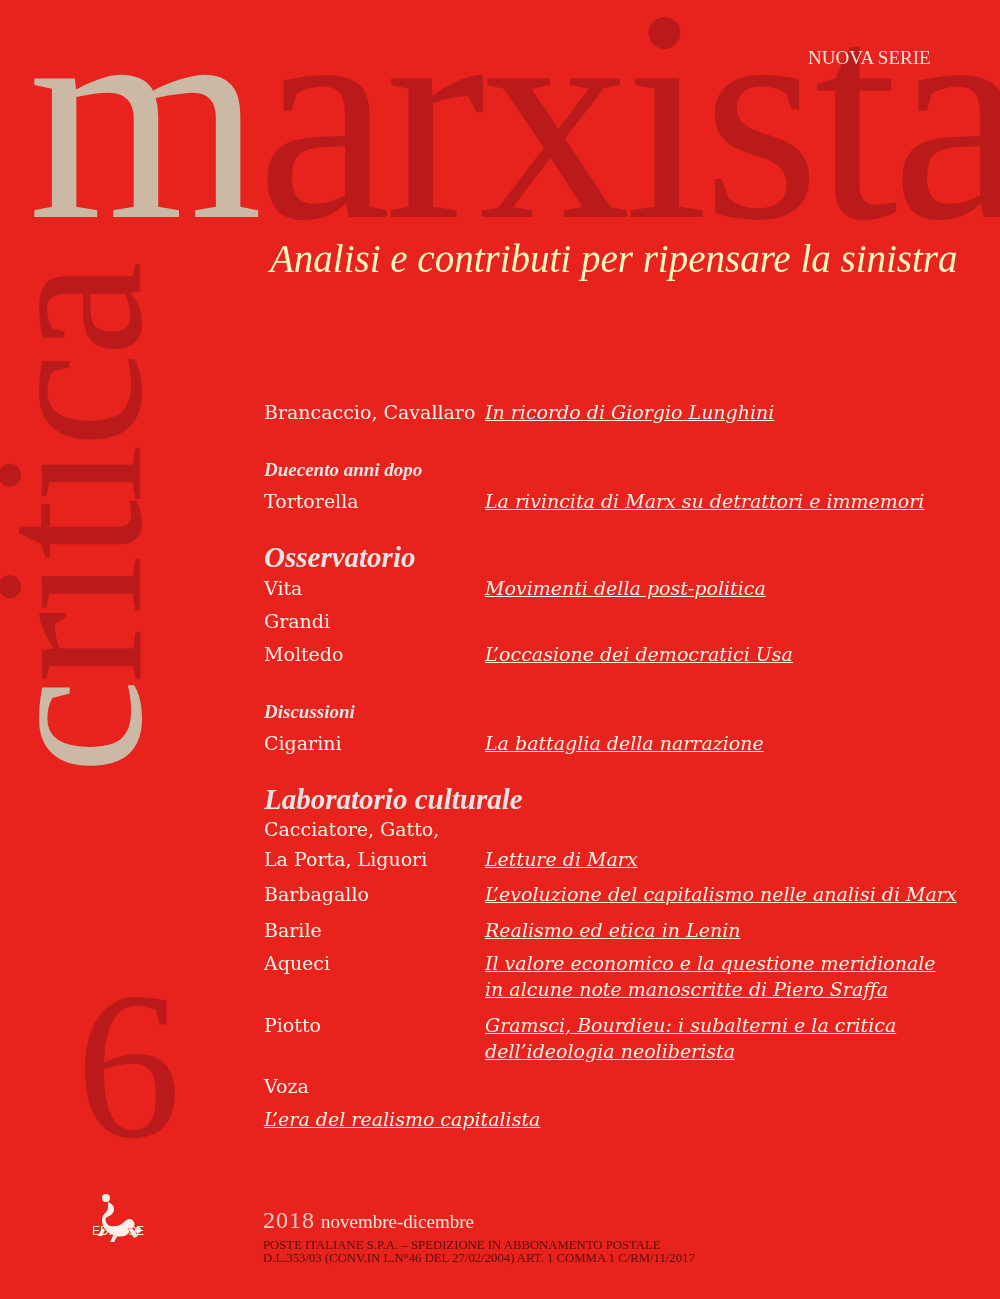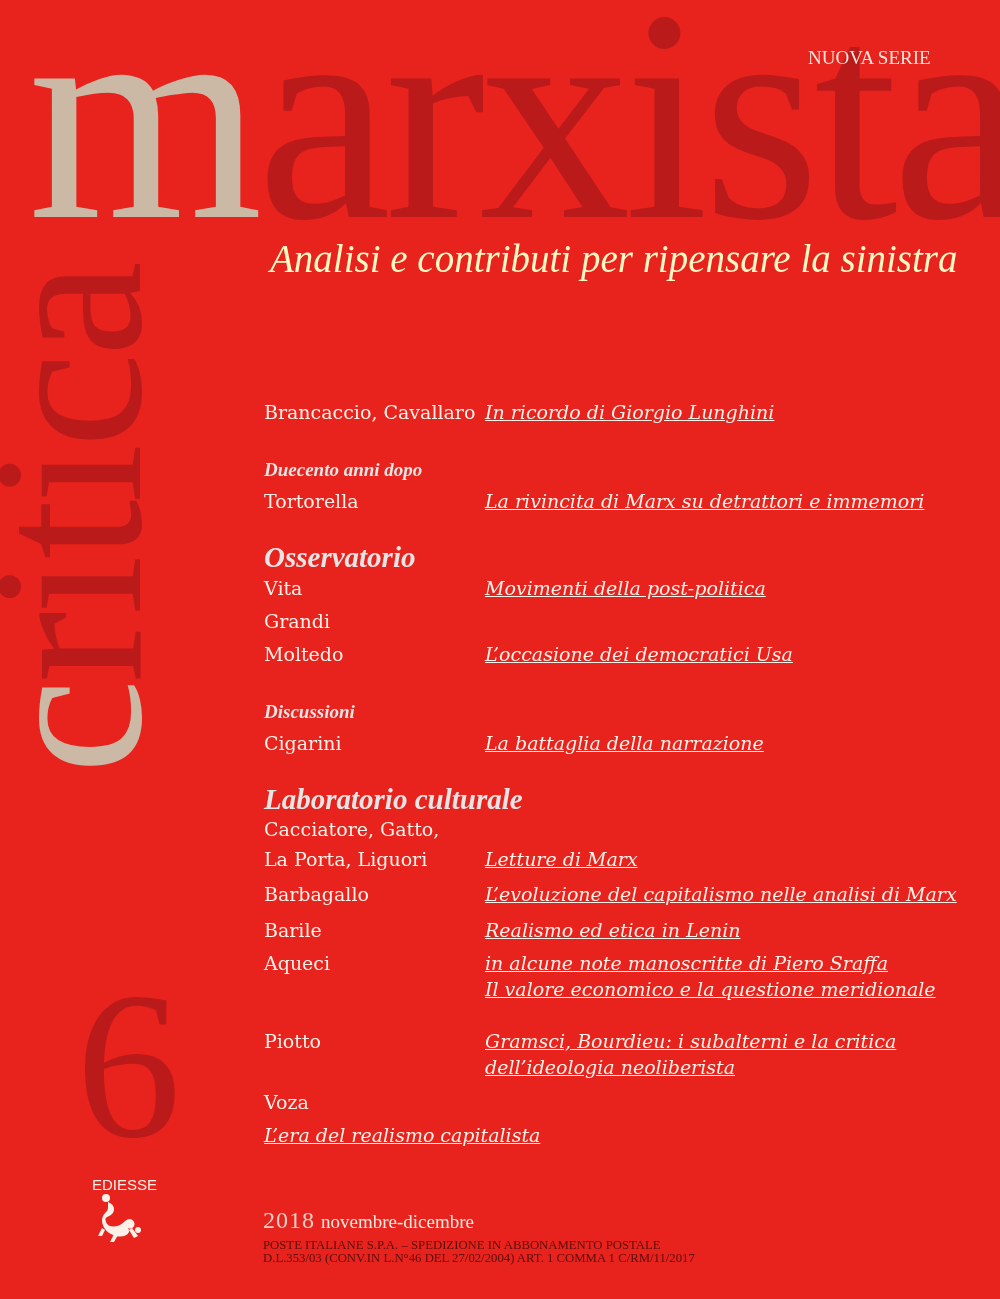--- a/index.html
+++ b/index.html
@@ -25,22 +25,22 @@
   .toc { position:absolute; left:264px; top:396px; width:700px; color:#fbf1e8;
          font-family:"DejaVu Serif","Liberation Serif",serif; }
   .row { display:flex; font-size:19px; line-height:33px; }
   .row .author { width:221px; flex:none; }
   .row .title { font-style:italic;text-decoration:underline; }
   .section { font-family:"Liberation Serif",serif; font-style:italic; font-weight:bold;
              color:#e5e5e5; line-height:30px; }
   .section.small { font-size:19px; margin-top:26px; }
   .section.big { font-size:29px; margin-top:24px; }
   .logo { position:absolute; left:94px; top:1192px; width:52px; height:52px; }
-  .logo-text { position:absolute; left:92px; top:1176px; font-family:"Liberation Sans",sans-serif;
-               font-size:15px; color:#fbf1e8; letter-spacing:0px; }
+  .logo-text { position:absolute; left:92px; top:1224px; font-family:"Liberation Sans",sans-serif;
+               font-size:12px; color:#fbf1e8; letter-spacing:0px; }
   .date { position:absolute; left:263px; top:1207px; color:#f5e9de; font-family:"Liberation Serif",serif; }
   .date .year { font-size:24px; letter-spacing:1px; color:#e9cfc4; }
   .date .months { font-size:19px; margin-left:6px; }
   .postal { position:absolute; left:263px; top:1238px; color:#5a0e0c; font-family:"Liberation Serif",serif;
             font-size:13px; line-height:13px; transform:scaleX(0.98); transform-origin:left; white-space:nowrap; }
 </style>
 </head>
 <body>
 
 <div class="cover">
@@ -103,25 +103,25 @@
       <span class="author">Barbagallo</span>
       <span class="title" style="white-space:nowrap;">L’evoluzione del capitalismo nelle analisi di Marx</span>
     </div>
     <div class="row" style="margin-top:3px;align-items:flex-end;">
       <span class="author">Barile</span>
       <span class="title">Realismo ed etica in Lenin</span>
     </div>
     <div class="row" style="margin-top:3px;line-height:26px;">
       <span class="author">Aqueci</span>
       <span class="title">
+        <span style="display:block;">Il valore economico e la questione meridionale</span>
         <span style="display:block;">in alcune note manoscritte di Piero Sraffa</span>
-        <span style="display:block;">Il valore economico e la questione meridionale</span>
       </span>
     </div>
-    <div class="row" style="margin-top:26px;line-height:26px;">
+    <div class="row" style="margin-top:10px;line-height:26px;">
       <span class="author">Piotto</span>
       <span class="title">
         <span style="display:block;">Gramsci, Bourdieu: i subalterni e la critica</span>
         <span style="display:block;">dell’ideologia neoliberista</span>
       </span>
     </div>
     <div class="row" style="margin-top:6px;flex-direction:column;">
       <span class="author">Voza</span>
       <span class="title">L’era del realismo capitalista</span>
     </div>

